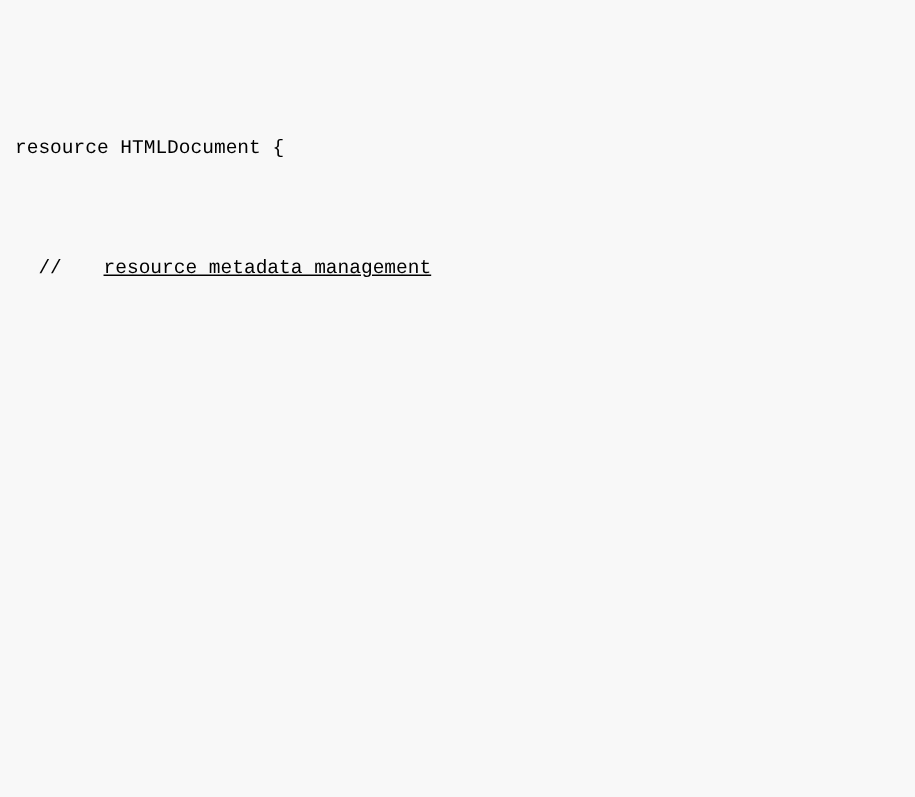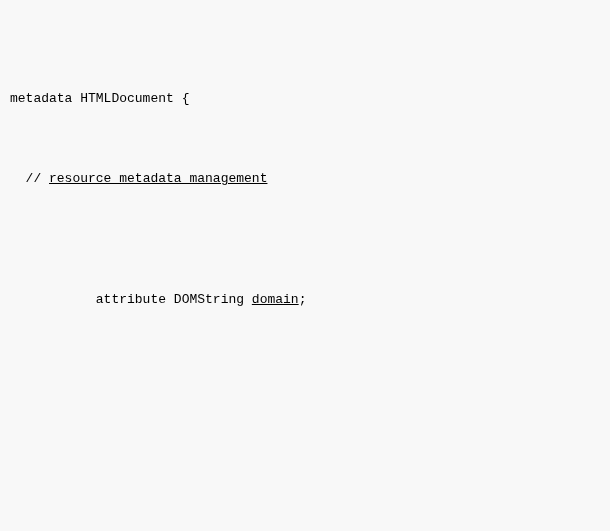--- a/index.html
+++ b/index.html
@@ -19,39 +19,39 @@
       background: #f8f8f8;
       padding: 8px 10px;
       line-height: 1.55;
       white-space: pre;
       width: 610px;
       min-height: 531px;
       overflow: hidden;
     }
     .underline {
       text-decoration: underline;
+      margin-left: 20px;
     }
     .line {
       display: block;
       white-space: pre;
     }
   </style>
 </head>
 <body>
 
 <div class="code-container">
   
   
-  <span class="line">metadata HTMLDocument {</span>
+  <span class="line">resource HTMLDocument {</span>
   
   <span class="line">  // <span class="underline">resource metadata management</span></span>
   
   
   
-  <span class="line">           attribute DOMString <span class="underline">domain</span>;</span>
   
   
   
   
   
   
   
   
   
   

